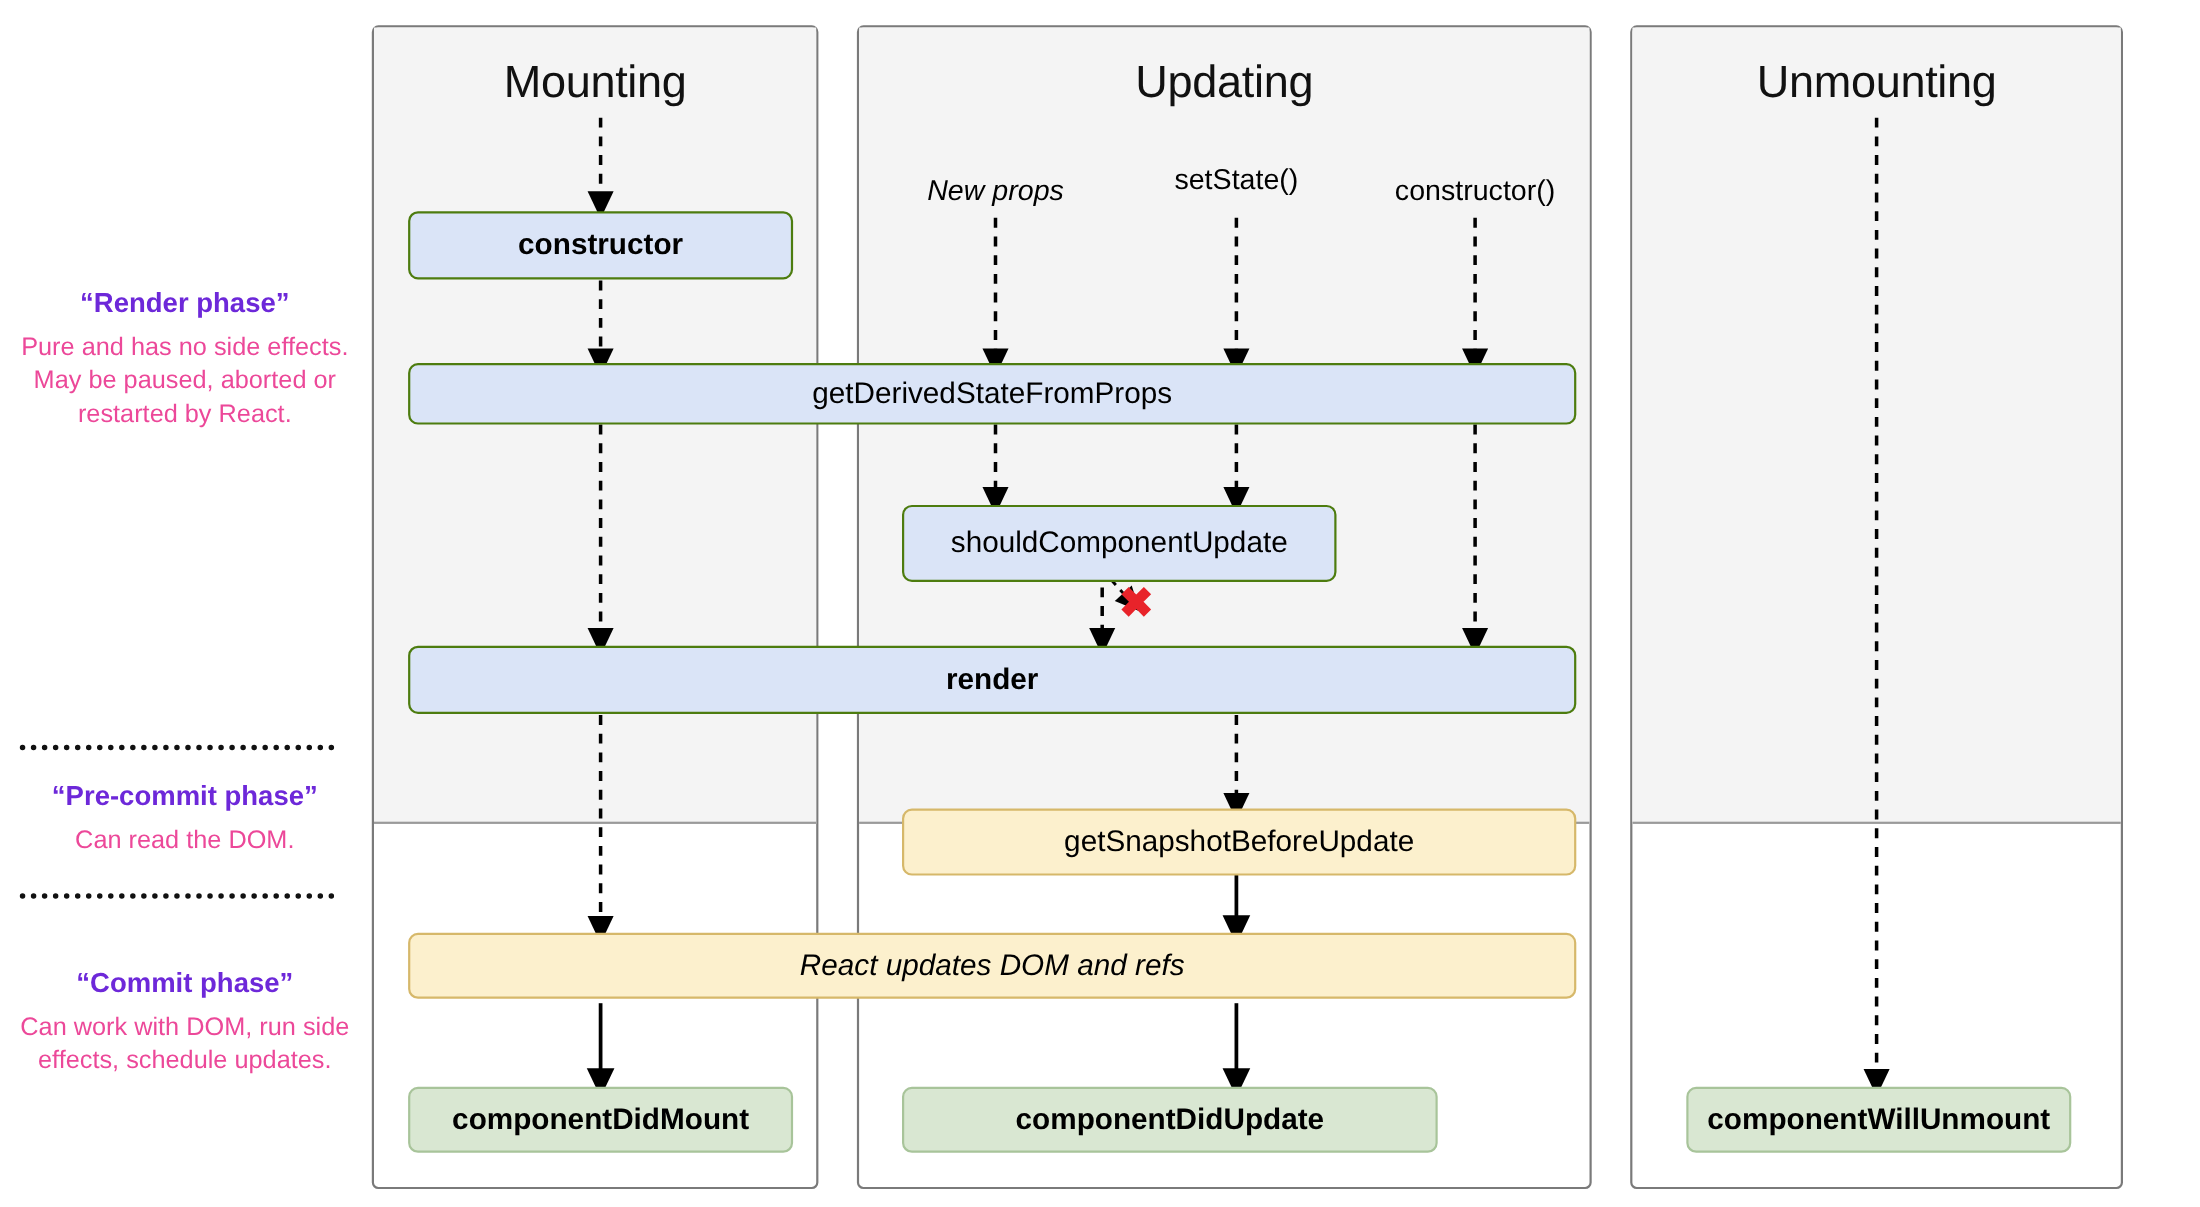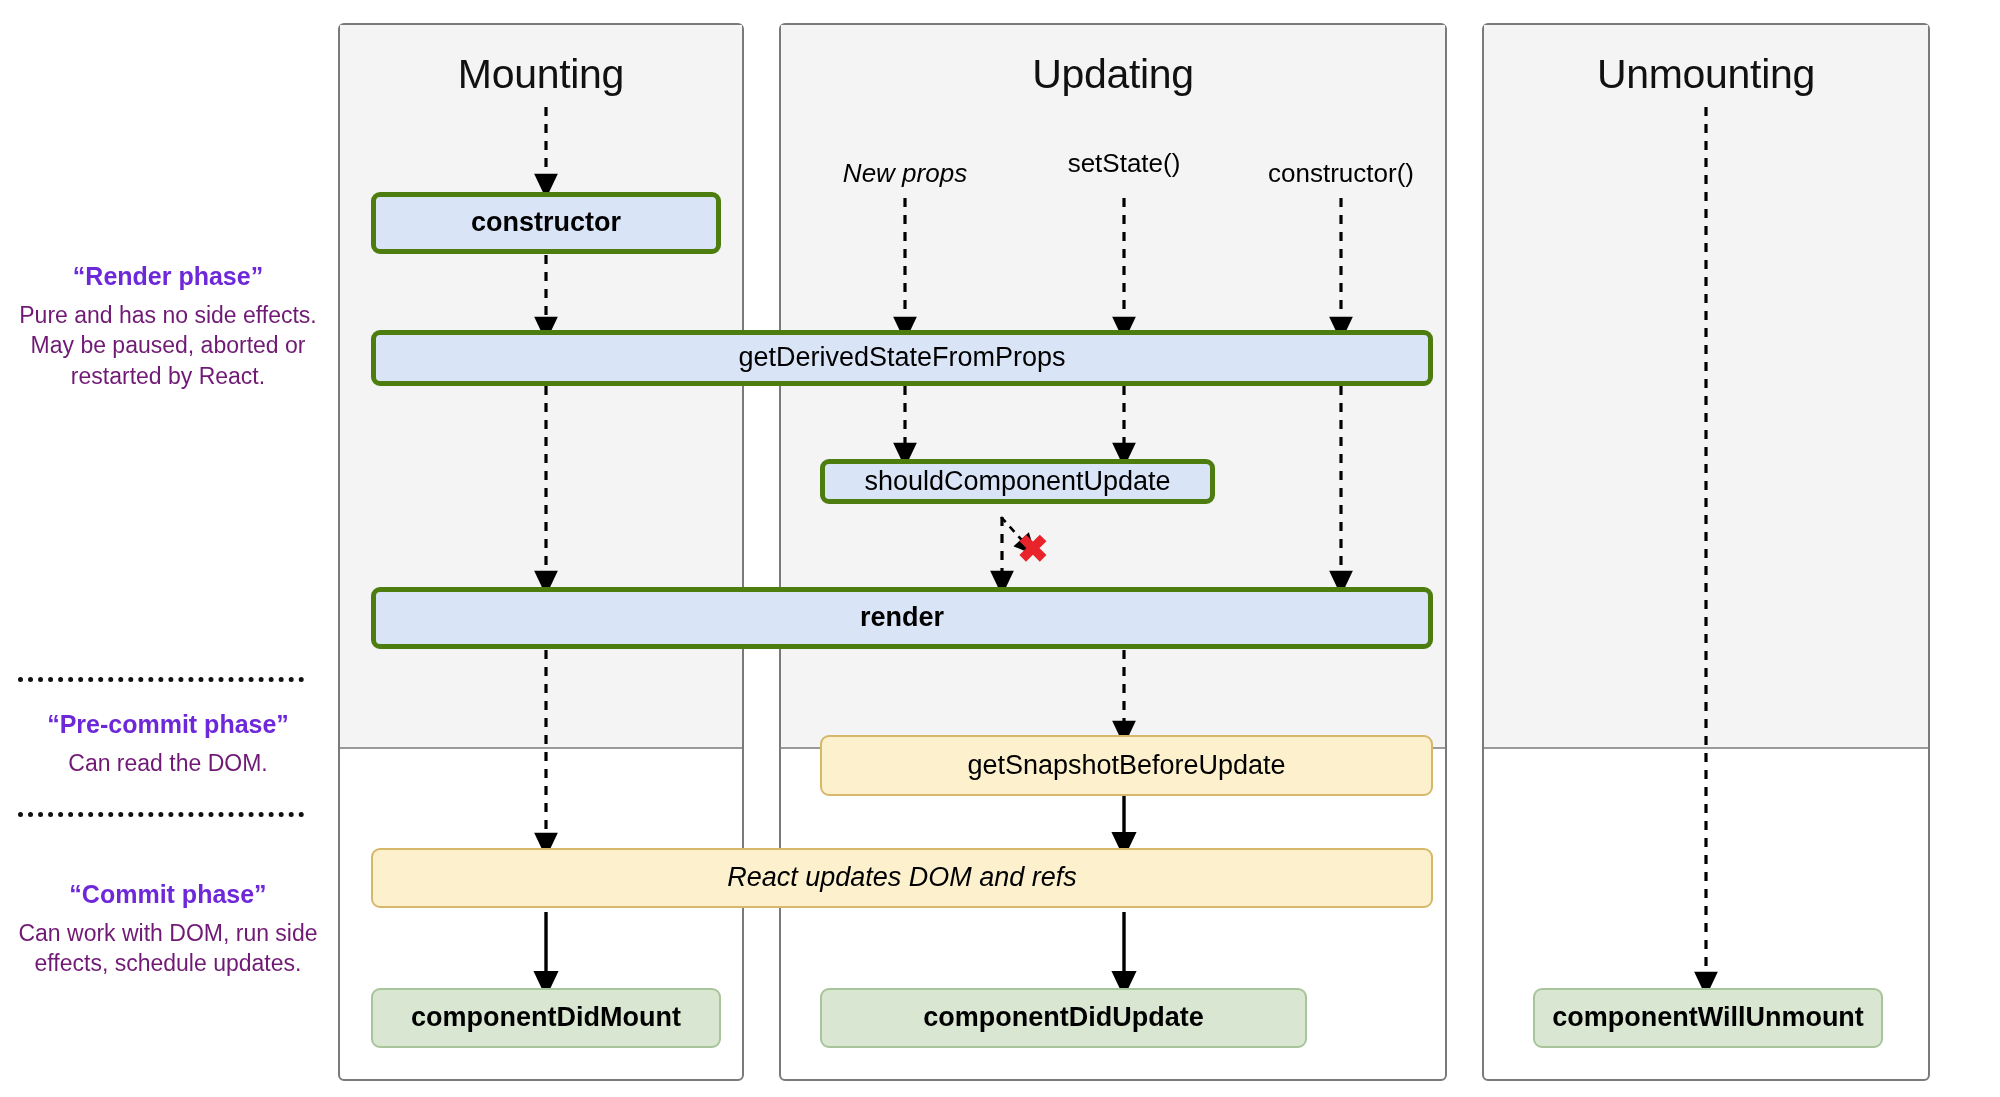--- a/index.html
+++ b/index.html
@@ -55,21 +55,21 @@
     display: flex;
     align-items: center;
     justify-content: center;
     font-size: 27px;
     line-height: 1.15;
     text-align: center;
     padding: 0 10px;
   }
   .node.blue {
     background: #dae4f7;
-    border: 5px solid #4d7c0f;
+    border: 2px solid #4d7c0f;
   }
   .node.yellow {
     background: #fcf0cd;
     border: 2px solid #d6b86a;
   }
   .node.green {
     background: #d9e7d2;
     border: 2px solid #a8c49a;
   }
   .node.bold { font-weight: bold; }
@@ -94,21 +94,21 @@
   .legend-title {
     font-size: 25px;
     font-weight: bold;
     color: #6d28d9;
     margin-bottom: 9px;
     white-space: nowrap;
   }
   .legend-body {
     font-size: 23px;
     line-height: 1.32;
-    color: #701a75;
+    color: #ec4899;
   }
   .legend-divider {
     position: absolute;
     left: 18px;
     width: 286px;
     height: 0;
     border-top: 5px dotted #111111;
   }
 
   
@@ -199,21 +199,21 @@
   </svg>
 
   <div class="node blue bold" style="left:371px; top:192px; width:350px; height:62px;">constructor</div>
 
   <div class="trigger-label italic" style="left:805px; top:158px; width:200px;">New props</div>
   <div class="trigger-label" style="left:1024px; top:148px; width:200px;">setState()</div>
   <div class="trigger-label" style="left:1236px; top:158px; width:210px;">constructor()</div>
 
   <div class="node blue" style="left:371px; top:330px; width:1062px; height:56px;">getDerivedStateFromProps</div>
 
-  <div class="node blue" style="left:820px; top:459px; width:395px; height:45px;text-align:right;">shouldComponentUpdate</div>
+  <div class="node blue" style="left:820px; top:459px; width:395px; height:70px;text-align:right;">shouldComponentUpdate</div>
 
   <div style="position:absolute; left:1017px; top:530px; font-size:38px; font-weight:bold;
               color:#e8232a; line-height:1;">✖</div>
 
   <div class="node blue bold" style="left:371px; top:587px; width:1062px; height:62px;">render</div>
 
   <div class="node yellow" style="left:820px; top:735px; width:613px; height:61px;">getSnapshotBeforeUpdate</div>
 
   <div class="node yellow italic" style="left:371px; top:848px; width:1062px; height:60px;">React updates DOM and refs</div>
 

